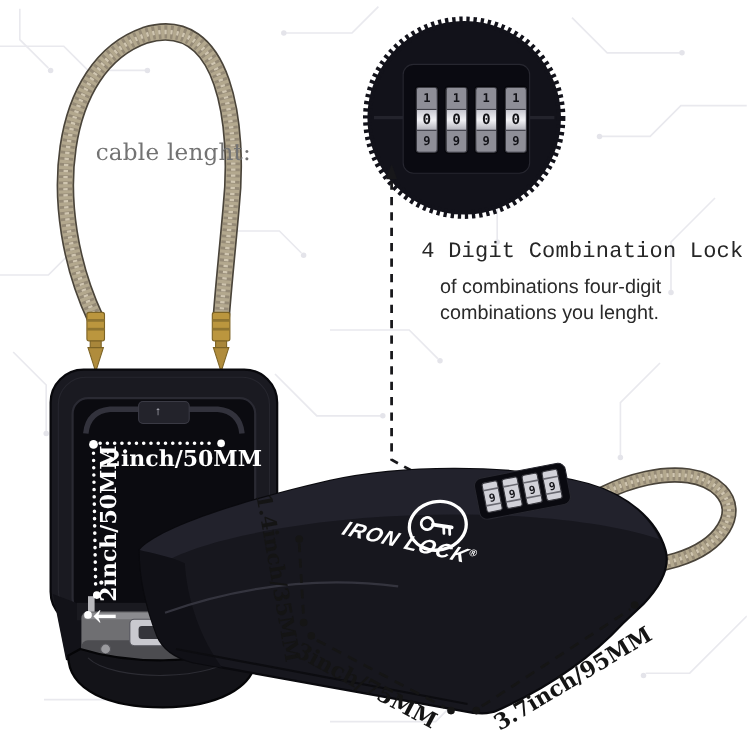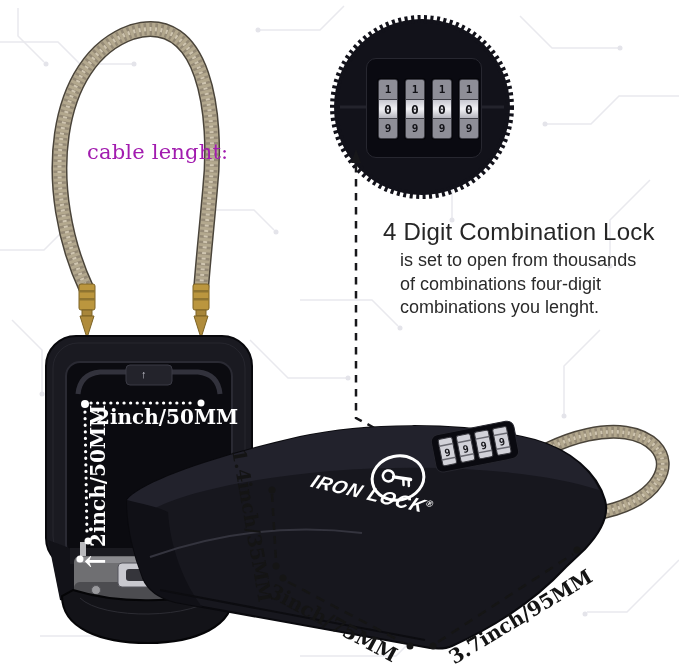--- a/index.html
+++ b/index.html
@@ -2,23 +2,23 @@
 <html><head>
 <meta charset="utf-8">
 <style>
   html,body{margin:0;padding:0;background:#fff;}
   .stage{position:relative;width:679px;height:666px;background:#ffffff;overflow:hidden;
          font-family:"Liberation Sans",sans-serif;}
   .stage svg{position:absolute;left:0;top:0;}
   .abs{position:absolute;}
 
   
-  .cable-note{left:87px;top:140px;font-family:"DejaVu Serif",serif;font-size:21px;
-              line-height:25px;color:#a21caf;letter-spacing:.2px;}
-  .info-title{left:383px;top:218px;font-size:24px;color:#262626;letter-spacing:.2px;}
+  .cable-note{left:87px;top:126px;font-family:"DejaVu Serif",serif;font-size:21px;
+              line-height:25px;color:#737373;letter-spacing:.2px;}
+  .info-title{left:383px;top:218px;font-size:20px;color:#262626;letter-spacing:.2px;font-family:Liberation Mono, monospace;}
   .info-body{left:400px;top:249px;font-size:18px;line-height:23.5px;color:#2a2a2a;}
 
   .wlab{font-family:"DejaVu Serif",serif;font-weight:700;color:#ffffff;white-space:nowrap;}
   .blab{font-family:"DejaVu Serif",serif;font-weight:700;color:#141414;white-space:nowrap;
         width:150px;text-align:center;font-size:19px;}
 
   .box-wlab-h{left:96px;top:405px;font-size:20px;}
   .box-wlab-v{left:32px;top:471px;width:130px;height:22px;text-align:center;font-size:20px;
               transform:rotate(-90deg);}
   .box-wlab-a{left:84px;top:551px;font-size:20px;display:flex;align-items:center;}
@@ -253,21 +253,20 @@
     </div>
     <div class="zdial" style="left:92px">
       <div class="zcell top">1</div>
       <div class="zcell mid">0</div>
       <div class="zcell bot">9</div>
     </div>
   </div>
 
   <div class="abs info-title">4 Digit Combination Lock</div>
   <div class="abs info-body">
-    <div>is set to open from thousands</div>
     <div>of combinations four-digit</div>
     <div>combinations you lenght.</div>
   </div>
 
   <div class="abs wlab box-wlab-h">2inch/50MM</div>
   <div class="abs wlab box-wlab-v">2inch/50MM</div>
   <div class="abs wlab box-wlab-a">
     <span class="arr">←</span>
   </div>
   <div class="abs latch-arrow">↑</div>

